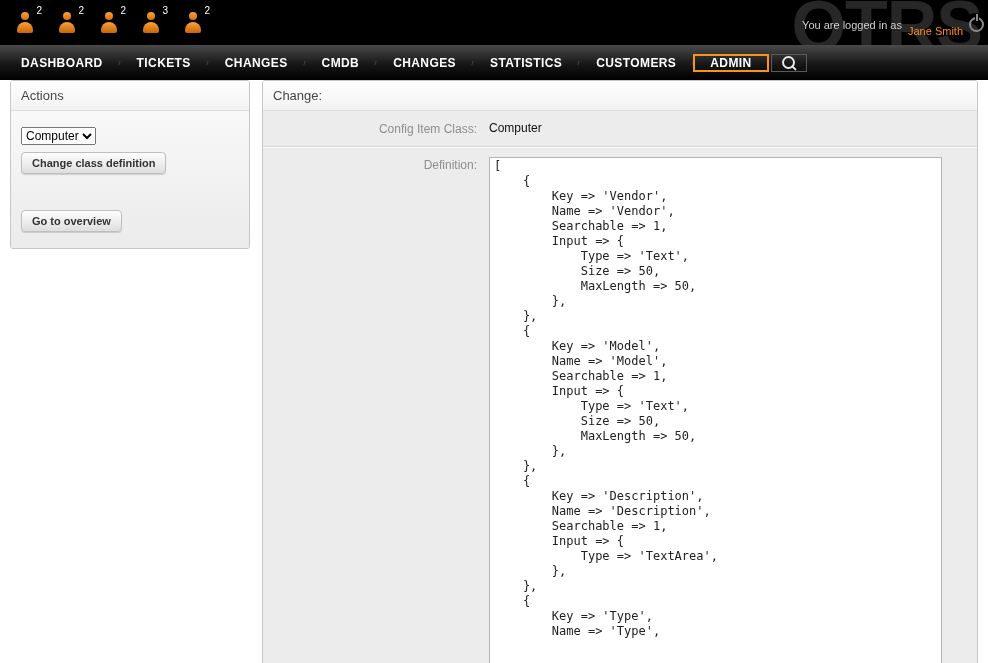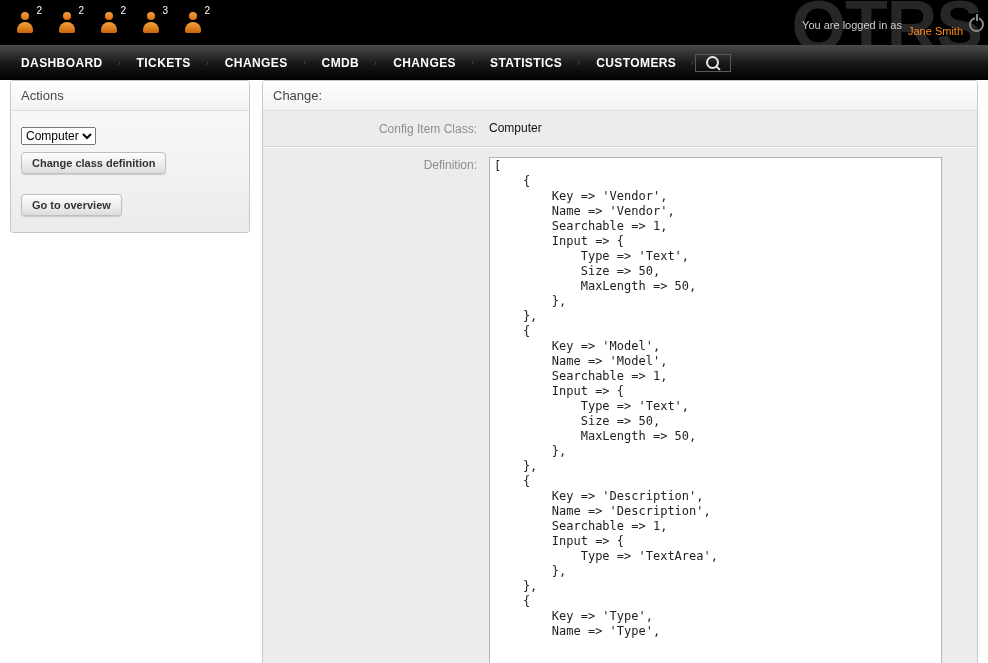--- a/index.html
+++ b/index.html
@@ -36,21 +36,21 @@
   .page-title { font-size:17px; font-weight:bold; color:#000; padding:13px 0 12px; }
   .main { display:flex; align-items:flex-start; gap:12px; }
 
   .panel { border:1px solid #c7c7c7; border-radius:3px; overflow:hidden; background:#fff; }
   .panel-header { padding:7px 10px; font-size:13px; color:#474747; background:linear-gradient(#ffffff,#f2f2f2); border-bottom:1px solid #dcdcdc; }
 
   .sidebar { width:240px; flex:0 0 auto; }
   .sidebar .panel-body { background:linear-gradient(#f8f8f8,#ebebeb); padding:16px 10px 16px; }
   .class-select { font-size:12px; font-family:inherit; margin-bottom:7px; display:block; }
   .btn { display:inline-block; font-family:Liberation Sans, sans-serif; font-size:11px; font-weight:bold; color:#333; padding:4px 10px; background:linear-gradient(#fefefe,#dedede); border:1px solid #bfbfbf; border-radius:4px; cursor:pointer; box-shadow:0 1px 1px rgba(0,0,0,.15); }
-  .btn-overview { margin-top:20px; }
+  .btn-overview { margin-top:36px; }
 
   .change { flex:1 1 auto; }
   .change-body { background:#ececec; min-height:620px; }
   .form-row { display:grid; grid-template-columns:206px 1fr; column-gap:12px; padding:10px 8px; }
   .form-row .field-label { text-align:right; font-size:12px; color:#8e8e8e; padding-top:1px; }
   .row-class { border-bottom:1px solid #d9d9d9; box-shadow:0 1px 0 #ffffff; }
   .field-value { font-size:12px; color:#111; }
   .definition-textarea { width:453px; height:560px; font-family:"DejaVu Sans Mono","Liberation Mono",monospace; font-size:12px; line-height:15px; color:#222; background:#fff; border:1px solid #b5b5b5; padding:1px 4px; resize:none; white-space:pre; overflow:auto; }
 </style>
 </head>
@@ -88,20 +88,21 @@
 </div>
 
 <div class="navbar">
   <div class="nav-item">DASHBOARD</div>
   <div class="nav-item">TICKETS</div>
   <div class="nav-item">CHANGES</div>
   <div class="nav-item">CMDB</div>
   <div class="nav-item">CHANGES</div>
   <div class="nav-item">STATISTICS</div>
   <div class="nav-item">CUSTOMERS</div>
+  <div class="nav-item active">ADMIN</div>
   <div class="nav-search">
     <span class="search-icon"></span>
   </div>
 </div>
 
 <div class="content">
 
   <div class="main">
 
     <div class="panel sidebar">

